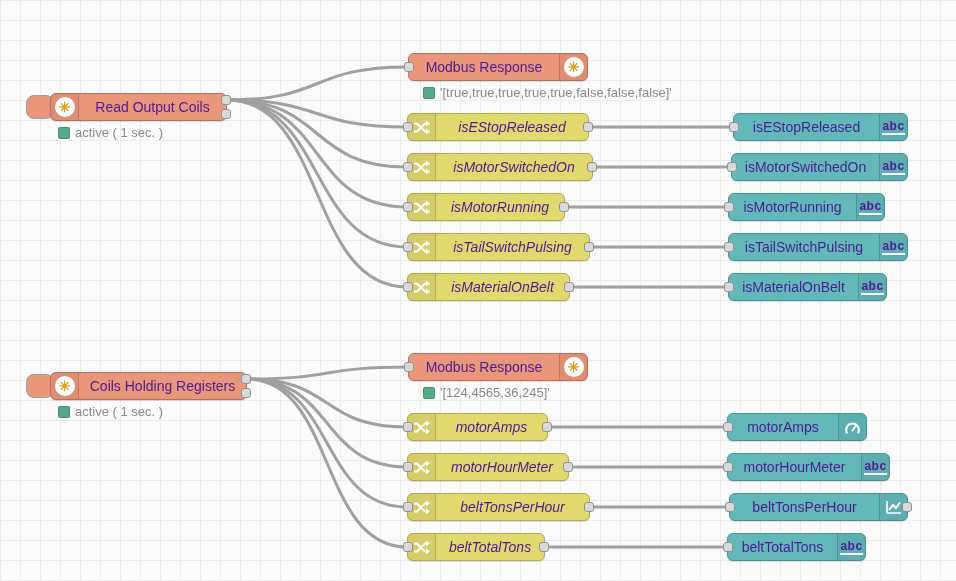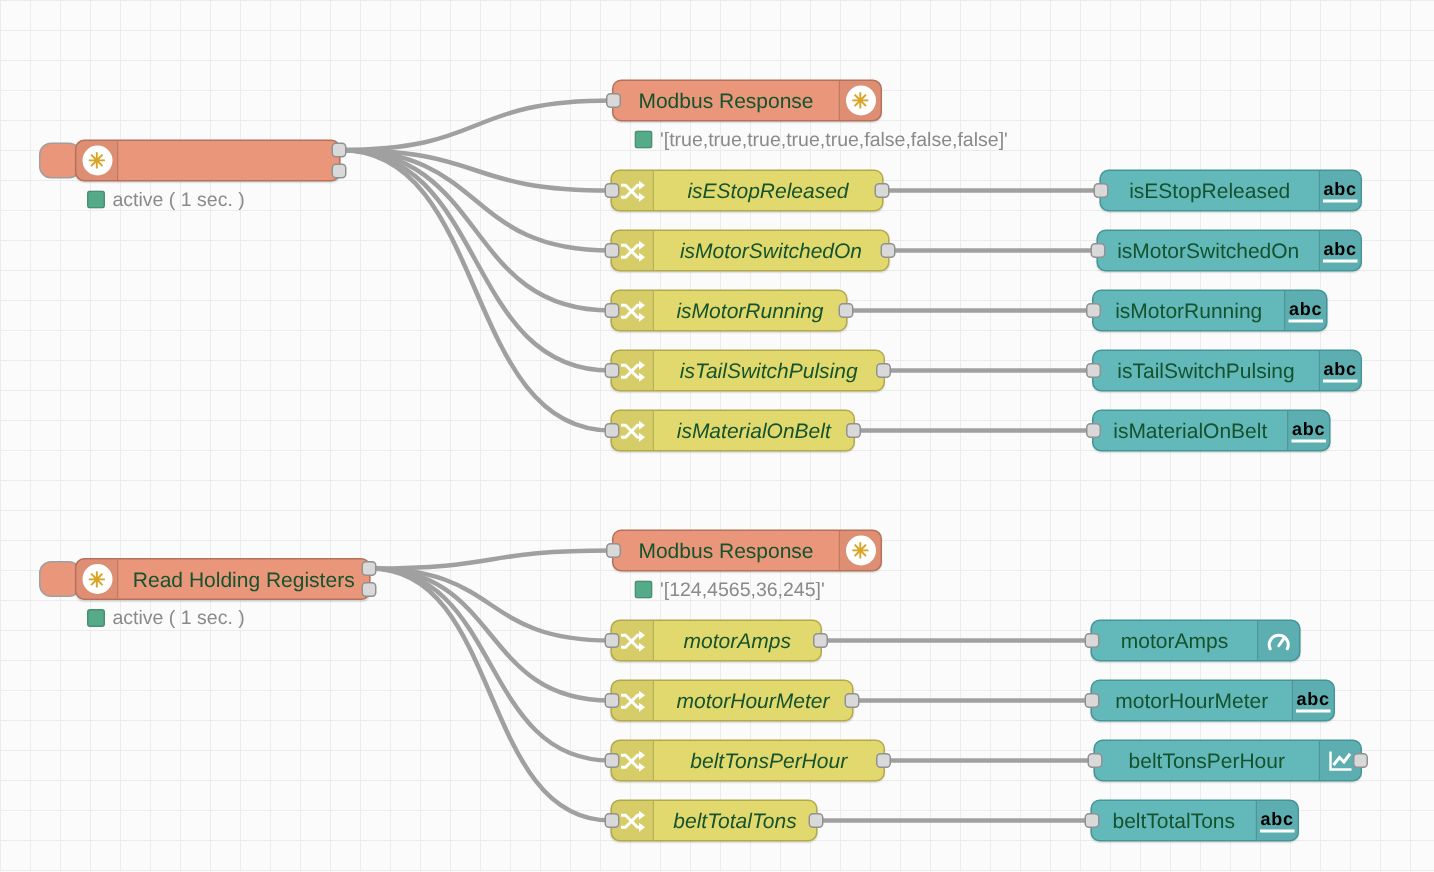--- a/index.html
+++ b/index.html
@@ -15,37 +15,37 @@
   #wires path { fill:none; }
 
   .node {
     position:absolute; z-index:2; box-sizing:border-box;
     border:1.5px solid; border-radius:6px;
     display:flex; align-items:stretch;
     box-shadow:0 1px 1px rgba(0,0,0,0.12);
   }
   .node .label {
     flex:1; display:flex; align-items:center; justify-content:center;
-    font-size:14px; color:#14532d; white-space:nowrap; padding:0 6px; overflow:hidden;
+    font-size:14px; color:#4c1d95; white-space:nowrap; padding:0 6px; overflow:hidden;
   }
   .node .label.italic { font-style:italic; }
   .icon-area {
     width:27px; display:flex; align-items:center; justify-content:center;
     background:rgba(0,0,0,0.05); flex:none;
   }
   .icon-area.left  { border-right:1px solid rgba(0,0,0,0.14); border-radius:4px 0 0 4px; }
   .icon-area.right { border-left:1px solid rgba(0,0,0,0.14);  border-radius:0 4px 4px 0; }
 
   .asterisk-circle {
     width:20px; height:20px; border-radius:50%; background:#fff;
     display:flex; align-items:center; justify-content:center;
     color:#D9A423; font-size:14px; font-weight:bold; line-height:1;
   }
   .abc-icon {
-    color:#000000; font-weight:bold; font-size:12px; line-height:1;
+    color:#4c1d95; font-weight:bold; font-size:12px; line-height:1;
     border-bottom:2px solid #fff; padding-bottom:1px; letter-spacing:0.5px;
   }
 
   .port {
     position:absolute; width:10px; height:10px; box-sizing:border-box;
     background:#d9d9d9; border:1px solid #919191; border-radius:3px; z-index:4;
   }
 
   .inject-btn {
     position:absolute; z-index:2; box-sizing:border-box;
@@ -89,20 +89,21 @@
       <path d="M 545 547 C 645.1 547 626.9 547 727 547" stroke="#a0a0a0" stroke-width="3"></path>
     </svg>
   <div id="node-layer">
       <div class="inject-btn" style="left: 26px; top: 95px; width: 28px; height: 24px; background: rgb(233, 150, 122);"></div>
       <div class="node" style="left: 50px; top: 93px; width: 177px; height: 28px; background: rgb(233, 150, 122); border-color: rgb(181, 113, 90);">
         <div class="icon-area left">
           <div class="asterisk-circle">
             <span>✳</span>
           </div>
         </div>
+        <span class="label">Read Output Coils</span>
         <span class="port" style="right: -5px; top: 0.5px;"></span>
         <span class="port" style="right: -5px; top: 14.5px;"></span>
       </div>
       <div class="status" style="left: 58px; top: 125px;">
         <span class="dot"></span>
         <span>active ( 1 sec. )</span>
       </div>
       <div class="node" style="left: 408px; top: 53px; width: 180px; height: 28px; background: rgb(233, 150, 122); border-color: rgb(181, 113, 90);">
         <span class="label">Modbus Response</span>
         <div class="icon-area right">
@@ -236,21 +237,21 @@
         </div>
         <span class="port" style="left: -5px; top: 7.5px;"></span>
       </div>
       <div class="inject-btn" style="left: 26px; top: 374px; width: 28px; height: 24px; background: rgb(233, 150, 122);"></div>
       <div class="node" style="left: 50px; top: 372px; width: 197px; height: 28px; background: rgb(233, 150, 122); border-color: rgb(181, 113, 90);">
         <div class="icon-area left">
           <div class="asterisk-circle">
             <span>✳</span>
           </div>
         </div>
-        <span class="label">Read Holding Registers</span>
+        <span class="label">Coils Holding Registers</span>
         <span class="port" style="right: -5px; top: 0.5px;"></span>
         <span class="port" style="right: -5px; top: 14.5px;"></span>
       </div>
       <div class="status" style="left: 58px; top: 404px;">
         <span class="dot"></span>
         <span>active ( 1 sec. )</span>
       </div>
       <div class="node" style="left: 408px; top: 353px; width: 180px; height: 28px; background: rgb(233, 150, 122); border-color: rgb(181, 113, 90);">
         <span class="label">Modbus Response</span>
         <div class="icon-area right">

